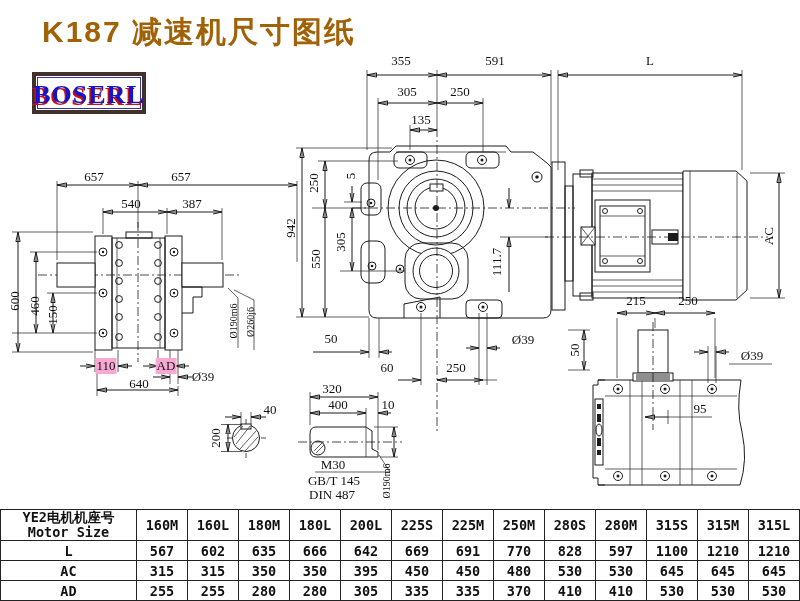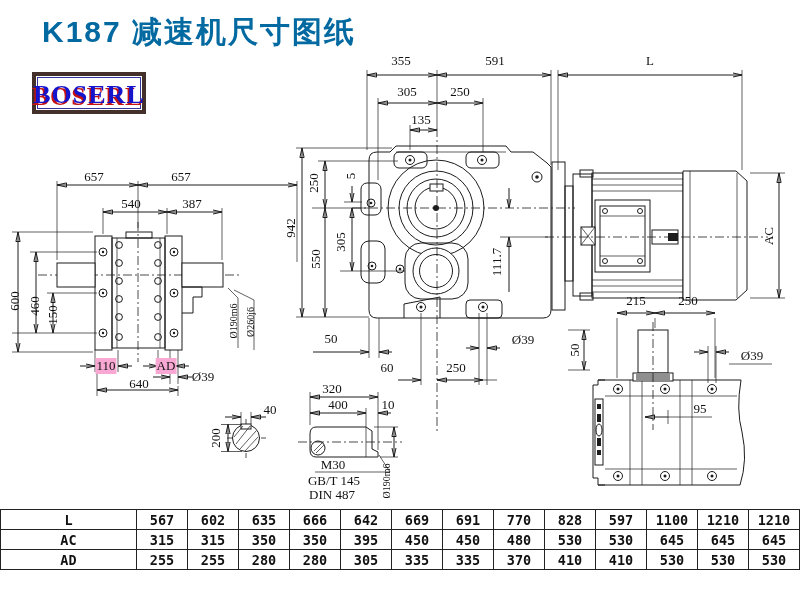--- a/index.html
+++ b/index.html
@@ -12,21 +12,21 @@
   svg.bp .f{fill:#1c1c1c;stroke:none}
   svg.bp .g{fill:#8f8f8f;stroke:none}
   svg.bp .cl{stroke-dasharray:9 3 2 3;stroke-width:.8}
   svg.bp .tn{stroke-width:.7}
   .d{position:absolute;transform:translate(-50%,-50%);font:13px "Liberation Serif",serif;
      white-space:nowrap;z-index:3}
   .d.rot{transform:translate(-50%,-50%) rotate(-90deg)}
   .d.sm{font-size:10px}
   .d.bg{background:#f9a8d4;padding:0 1px}
   .title{position:absolute;left:42px;top:12px;font:700 30px "Liberation Sans",sans-serif;
-         color:#0369a1;letter-spacing:2px;z-index:2}
+         color:#a16207;letter-spacing:2px;z-index:2}
   .logo{position:absolute;left:32px;top:72px;width:106px;height:34px;border:4px solid #43302a;
         box-shadow:inset 0 0 0 1px #fff,inset 0 0 0 2px #333399;
         display:flex;align-items:flex-end;justify-content:center;z-index:2}
   .logo span{font:700 26px "Liberation Serif",serif;color:#1414cc;letter-spacing:1px;
              text-shadow:-1.5px 1.5px 0 #c41212}
   table.spec{position:absolute;left:0;top:509px;width:800px;border-collapse:collapse;
              table-layout:fixed;text-align:center;z-index:4;background:#fff;
              font-family:"DejaVu Sans Mono","Liberation Sans",sans-serif}
   table.spec td{border:1.6px solid #222;padding:0;font-weight:700;font-size:13.5px;
                 overflow:hidden;white-space:nowrap}
@@ -413,20 +413,39 @@
         <col>
         <col>
         <col>
         <col>
         <col>
         <col>
         <col>
         <col>
       </colgroup>
     <tbody>
+        <tr class="hd">
+      <td class="hcell">
+        <div>YE2电机机座号</div>
+        <div>Motor Size</div>
+      </td>
+      <td>160M</td>
+      <td>160L</td>
+      <td>180M</td>
+      <td>180L</td>
+      <td>200L</td>
+      <td>225S</td>
+      <td>225M</td>
+      <td>250M</td>
+      <td>280S</td>
+      <td>280M</td>
+      <td>315S</td>
+      <td>315M</td>
+      <td>315L</td>
+    </tr>
     <tr class="dr">
       <td>L</td>
       <td>567</td>
       <td>602</td>
       <td>635</td>
       <td>666</td>
       <td>642</td>
       <td>669</td>
       <td>691</td>
       <td>770</td>

